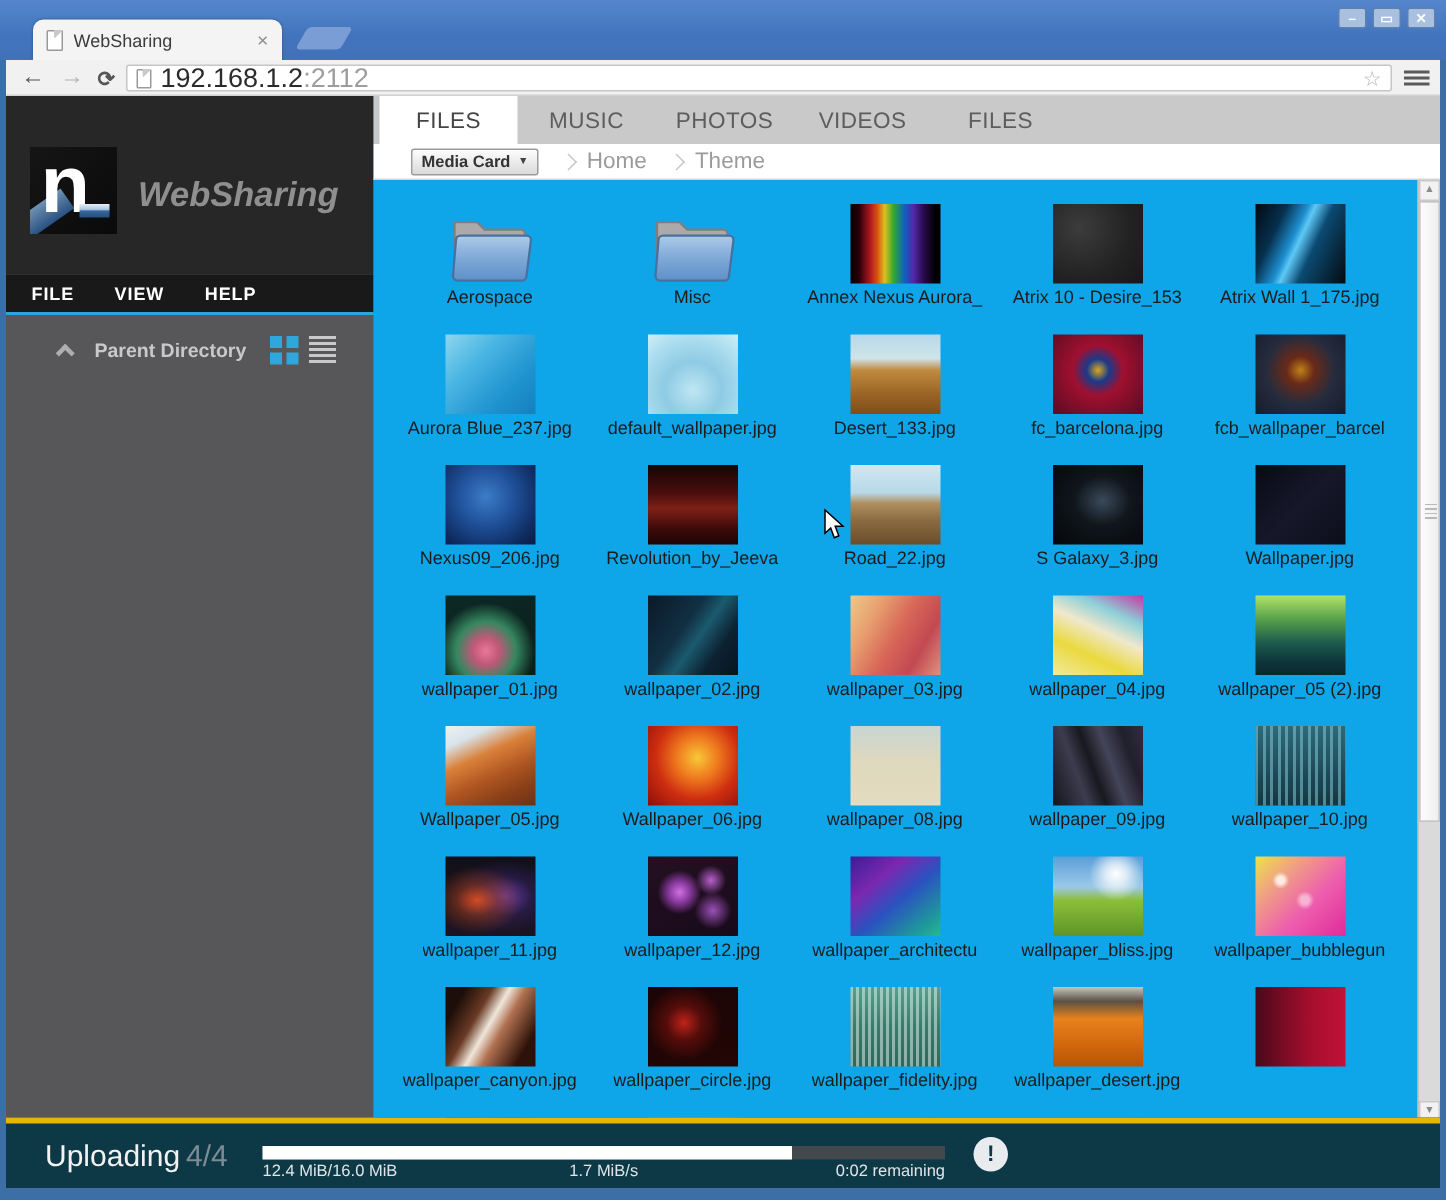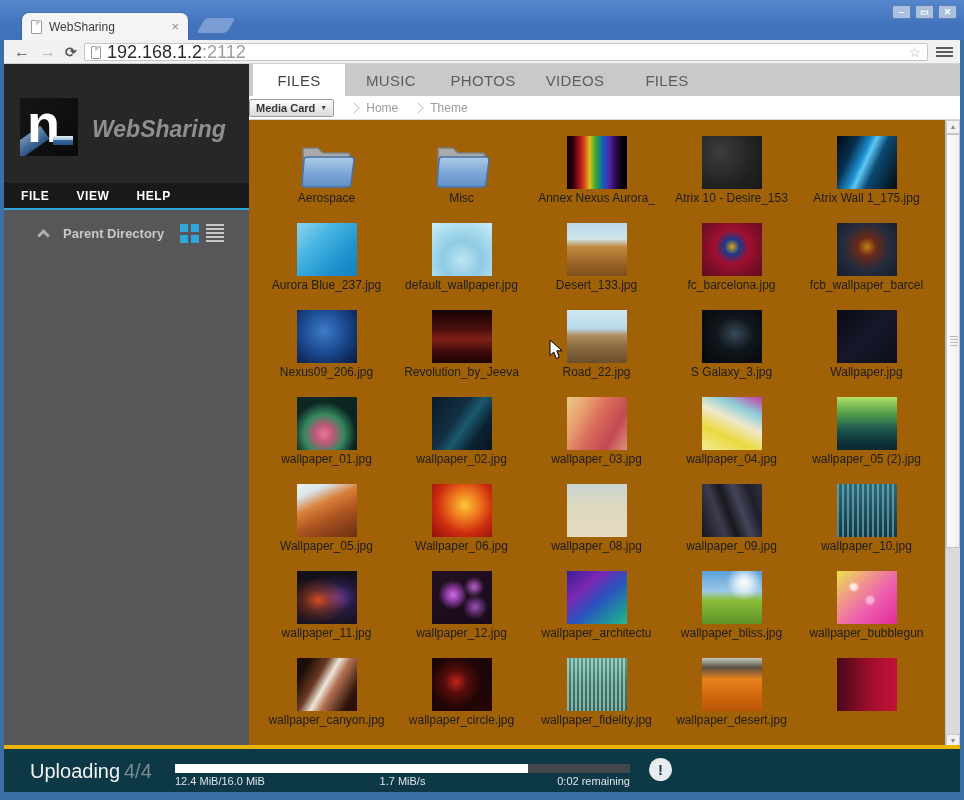--- a/index.html
+++ b/index.html
@@ -47,29 +47,29 @@
   .parent-label{margin-left:15px;font-size:13px;font-weight:bold;color:#c9c9c9;}
   .grid-icon{left:180px;top:224px;width:19px;height:19px;display:flex;flex-wrap:wrap;gap:3px;}
   .grid-icon i{width:8px;height:8px;}
   .list-icon{left:206px;top:224px;width:18px;height:18px;
      background:repeating-linear-gradient(180deg,#c9c9cb 0 2px,rgba(0,0,0,0) 2px 4px);}
 
   
   .tabstrip{left:249px;top:64px;width:711px;height:32px;background:#c9c9c9;display:flex;padding-left:4px;}
   .navtab{width:92px;height:32px;display:flex;align-items:center;justify-content:center;font-size:15px;color:#5d5d5d;letter-spacing:.3px;}
   .navtab.active{background:#fff;color:#454545;}
-  .breadcrumbbar{left:249px;top:96px;width:711px;height:24px;background:#fff;border-bottom:1px solid #d6d6d6;display:flex;align-items:center;padding-left:0;}
+  .breadcrumbbar{left:249px;top:96px;width:711px;height:24px;background:#fff;border-bottom:1px solid #d6d6d6;display:flex;align-items:center;padding-left:25px;}
   .volume-btn{height:18px;padding:0 6px;background:linear-gradient(#fdfdfd,#dadada);border:1px solid #9c9c9c;border-radius:2px;
               font-size:11px;font-weight:bold;color:#333;display:flex;align-items:center;gap:5px;}
   .volume-caret{font-size:7px;color:#444;}
   .crumb-sep{width:8px;height:8px;border-top:1px solid #c6c6c6;border-right:1px solid #c6c6c6;transform:rotate(45deg);margin:0 8px 0 16px;flex:none;}
-  .crumb{font-size:12px;color:#9b9b9b;}
-
-  
-  .content{left:249px;top:120px;width:696px;height:628px;background:#a16207;overflow:hidden;}
+  .crumb{font-size:15px;color:#9b9b9b;}
+
+  
+  .content{left:249px;top:120px;width:696px;height:628px;background:#0ea5e9;overflow:hidden;}
   .grid{position:absolute;left:0;top:0;display:grid;grid-template-columns:repeat(5,135px);grid-auto-rows:87px;padding:16px 0 0 10px;}
   .cell{display:flex;flex-direction:column;align-items:center;}
   .thumbbox{height:53px;display:flex;align-items:flex-end;justify-content:center;}
   .thumb{width:60px;height:53px;}
   .fname{margin-top:2px;font-size:12px;color:#1c1c1c;max-width:132px;overflow:hidden;white-space:nowrap;}
 
   
   .scrollbar{left:945px;top:120px;width:15px;height:628px;background:#dadada;border-left:1px solid #c2c2c2;}
   .sb-btn{position:absolute;left:0;width:14px;height:14px;background:#f2f2f2;border:1px solid #c9c9c9;
           color:#8a8a8a;font-size:7px;line-height:12px;text-align:center;}

